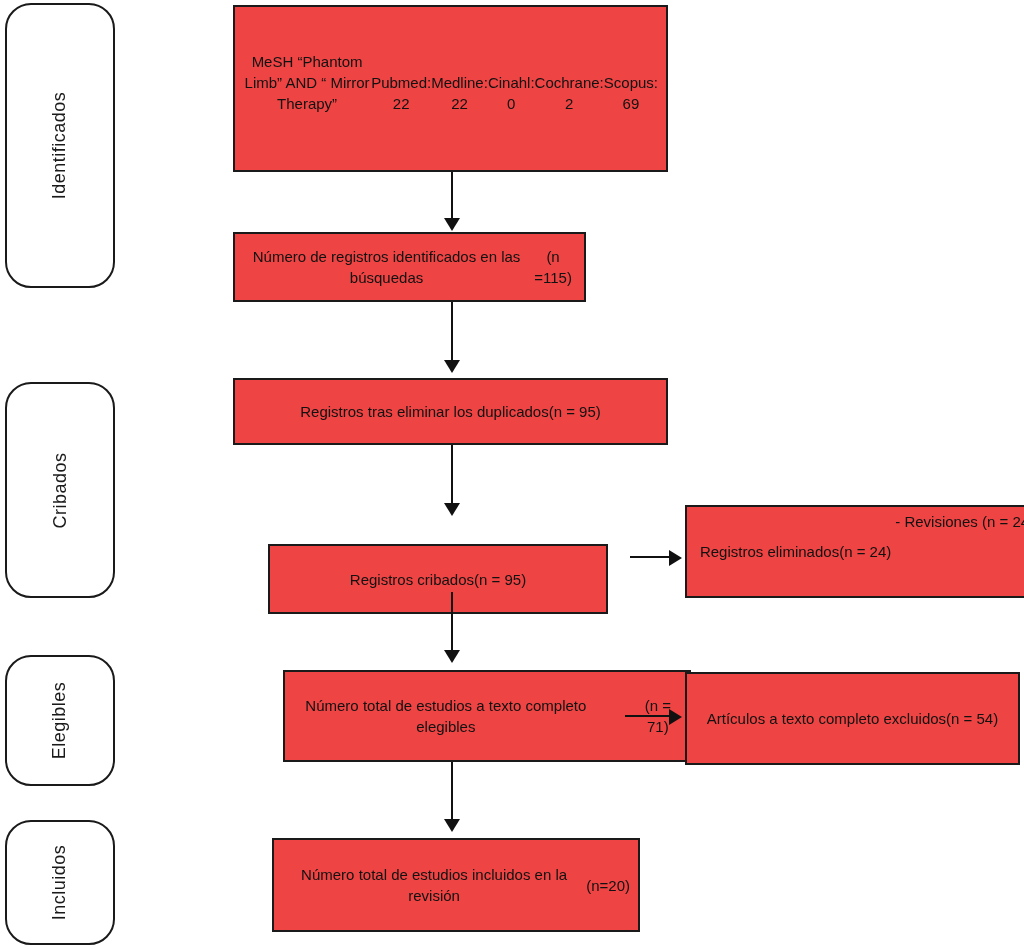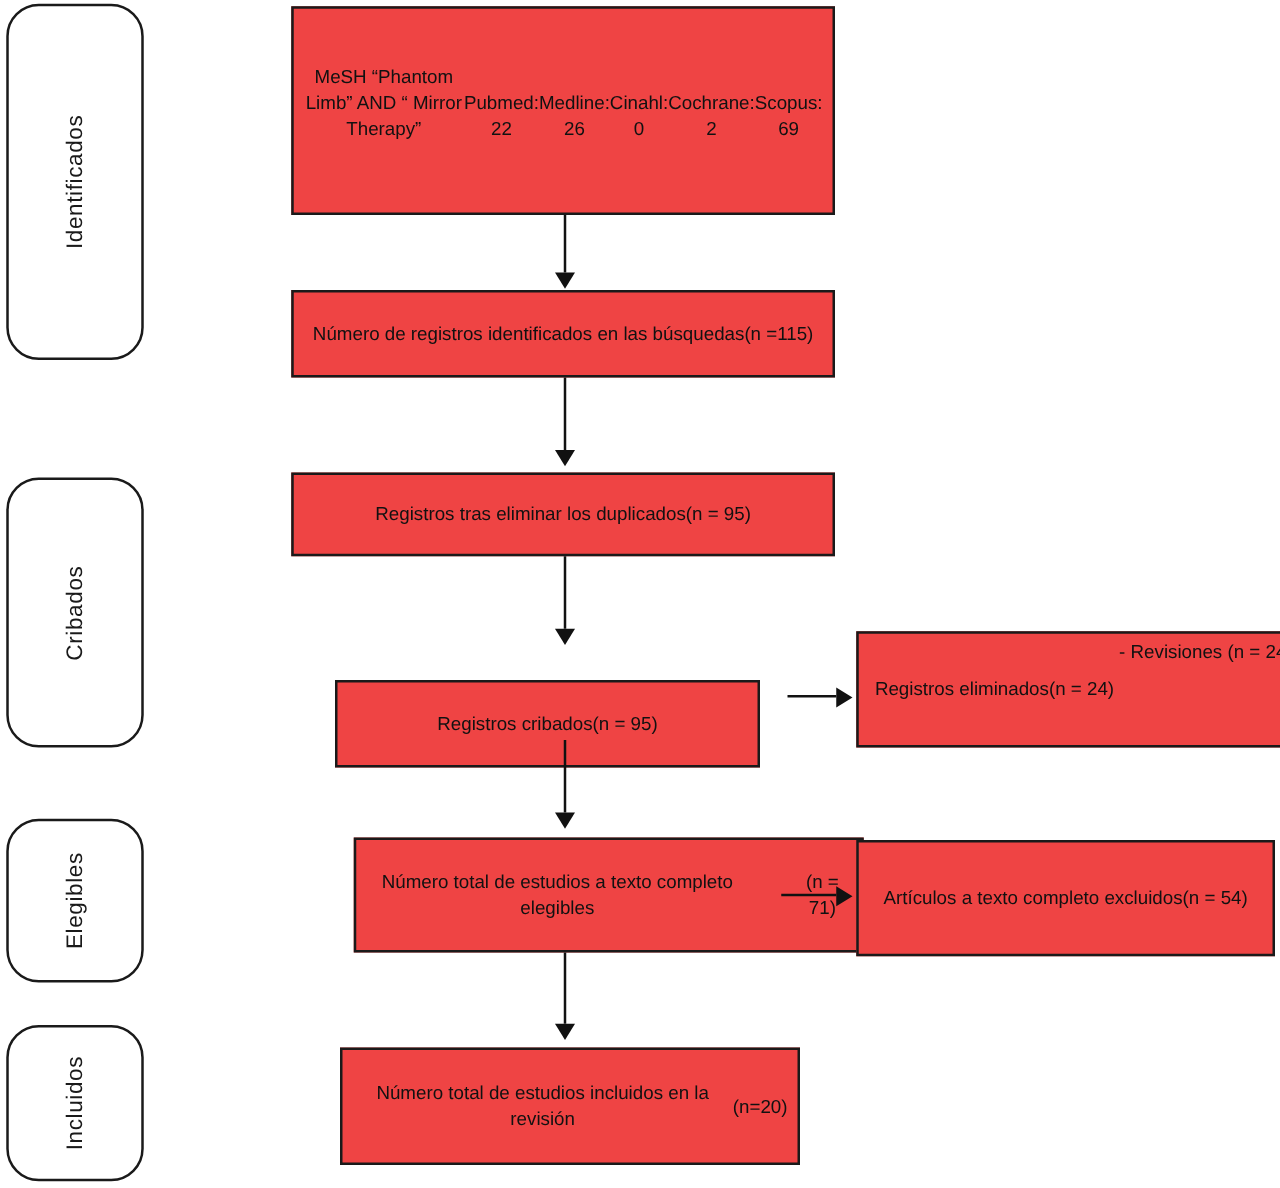--- a/index.html
+++ b/index.html
@@ -84,30 +84,30 @@
   <div class="stage" style="top:655px; height:131px;">
     <span>Elegibles</span>
   </div>
   <div class="stage" style="top:820px; height:125px;">
     <span>Incluidos</span>
   </div>
 
   <div class="box" id="box-search" style="left:233px; top:5px; width:435px; height:167px;">
     <div class="search-title">MeSH “Phantom Limb” AND “ Mirror Therapy”</div>
     <div>Pubmed: 22</div>
-    <div>Medline: 26</div>
+    <div>Medline: 22</div>
     <div>Cinahl: 0</div>
     <div>Cochrane: 2</div>
     <div>Scopus: 69</div>
   </div>
 
   <div class="vline" style="left:451px; top:172px; height:46px;"></div>
   <div class="vhead" style="left:444px; top:218px;"></div>
 
-  <div class="box" style="left:233px; top:232px; width:435px; height:70px;text-align:right;">
+  <div class="box" style="left:233px; top:232px; width:353px; height:70px;">
     <div>Número de registros identificados en las búsquedas</div>
     <div>(n =115)</div>
   </div>
 
   <div class="vline" style="left:451px; top:302px; height:58px;"></div>
   <div class="vhead" style="left:444px; top:360px;"></div>
 
   <div class="box" style="left:233px; top:378px; width:435px; height:67px;">
     <div>Registros tras eliminar los duplicados</div>
     <div>(n = 95)</div>

